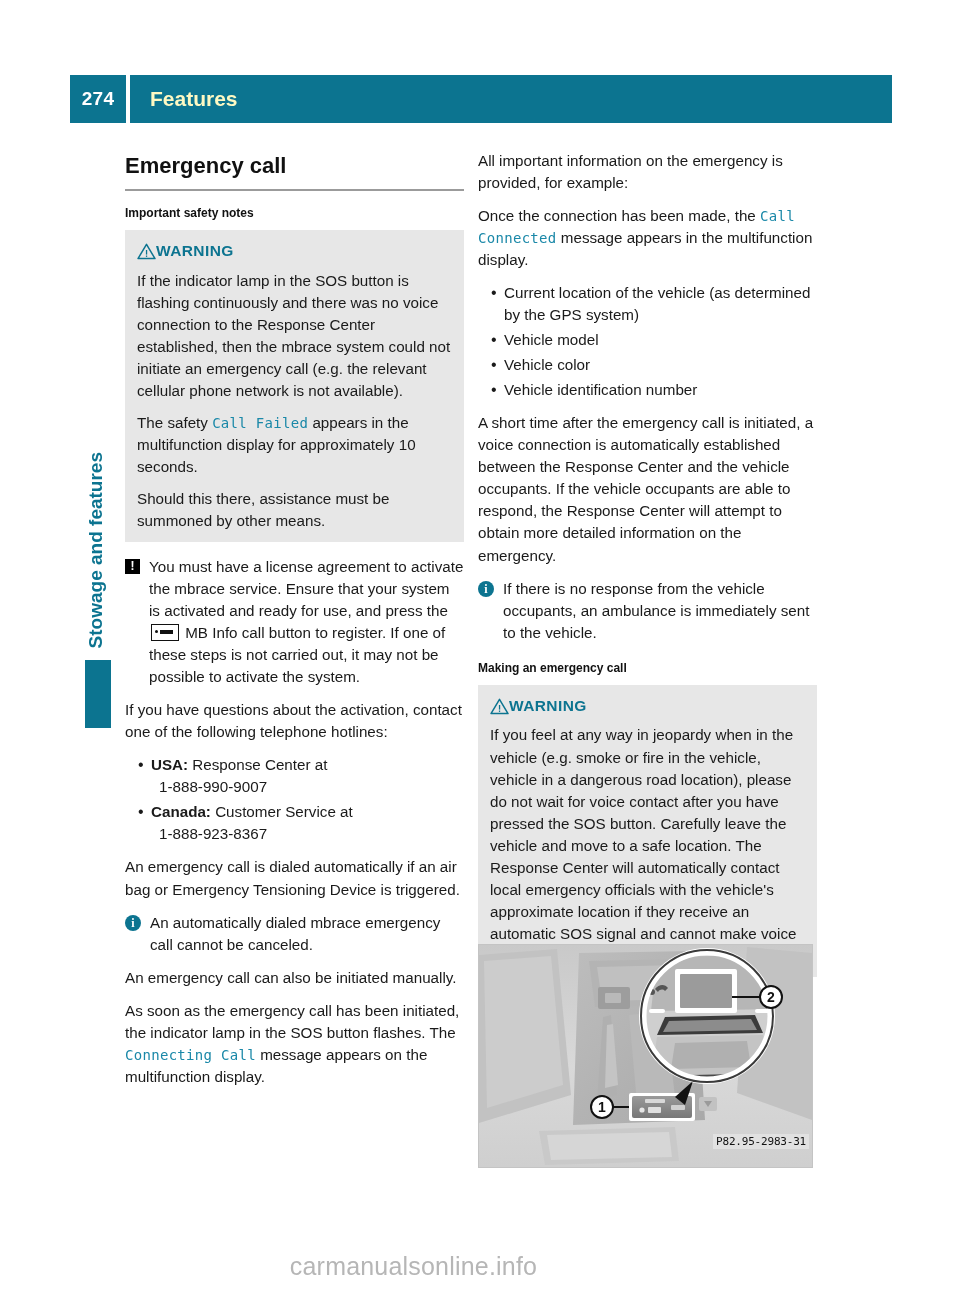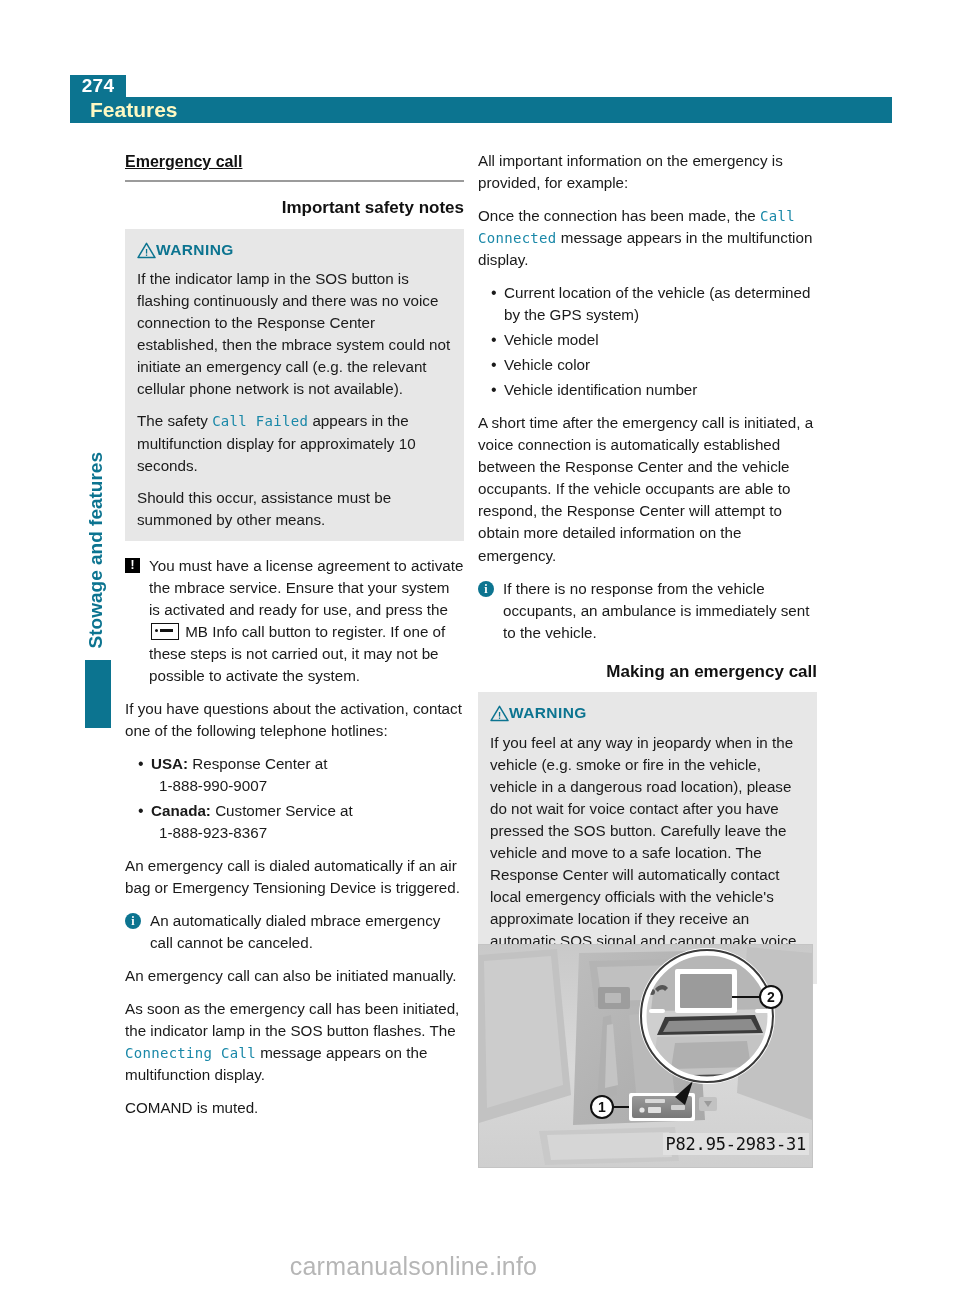--- a/index.html
+++ b/index.html
@@ -18,21 +18,20 @@
 
   
   .page-header {
     position: absolute;
     left: 70px;
     top: 75px;
     width: 822px;
     height: 48px;
     display: flex;
     align-items: stretch;
-    flex-direction: column;
   }
   .page-number-box {
     width: 56px;
     background: #0c7490;
     color: #ffffff;
     display: flex;
     align-items: center;
     justify-content: center;
     font-size: 19px;
     font-weight: bold;
@@ -85,34 +84,32 @@
     top: 150px;
     width: 339px;
     font-size: 15.2px;
     line-height: 1.45;
   }
   .col-left  { left: 125px; }
   .col-right { left: 478px; }
 
   
   h1.sec-title {
-    font-size: 16px;
+    font-size: 22px;
     font-weight: bold;
     margin: 0 0 6px 0;
     padding: 0 0 7px 0;
     border-bottom: 2px solid #9b9b9b;
     color: #111;
-    text-decoration: underline;
   }
   h2.sub-title {
-    font-size: 17px;
+    font-size: 12px;
     font-weight: bold;
     margin: 16px 0 8px 0;
     color: #111;
-    text-align: right;
   }
   h2.sub-title.tight { margin-top: 14px; }
 
   p.para {
     margin: 0 0 11px 0;
   }
 
   
   .warning-box {
     background: #e7e7e7;
@@ -241,23 +238,23 @@
     top: 944px;
     width: 333px;
     height: 222px;
     background: #d2d2d2;
     border: 1px solid #c4c4c4;
     overflow: hidden;
   }
   .fig-caption {
     position: absolute;
     right: 3px;
-    bottom: 12px;
+    bottom: 18px;
     font-family: "DejaVu Sans Mono", "Liberation Mono", monospace;
-    font-size: 17px;
+    font-size: 11px;
     color: #111;
     background: rgba(226,226,226,0.9);
     padding: 1px 3px;
     letter-spacing: -0.2px;
   }
 
   
   .watermark {
     position: absolute;
     left: 0;
@@ -293,21 +290,21 @@
     <div class="warning-head">
       <svg class="warn-tri" width="19" height="17" viewBox="0 0 19 17">
         <path d="M9.5 1.4 L18 15.6 L1 15.6 Z" fill="none" stroke="#0c7490" stroke-width="1.5" stroke-linejoin="round"></path>
         <rect x="8.9" y="7" width="1.3" height="4.6" fill="#0c7490"></rect>
         <rect x="8.9" y="12.5" width="1.3" height="1.4" fill="#0c7490"></rect>
       </svg>
       <span class="warning-label">WARNING</span>
     </div>
     <p>If the indicator lamp in the SOS button is flashing continuously and there was no voice connection to the Response Center established, then the mbrace system could not initiate an emergency call (e.g. the relevant cellular phone network is not available).</p>
     <p><span>The safety </span><span class="mono">Call Failed</span><span> appears in the multifunction display for approximately 10 seconds.</span></p>
-    <p>Should this occur, assistance must be summoned by other means.</p>
+    <p>Should this there, assistance must be summoned by other means.</p>
   </div>
 
   <div class="note">
     <div class="icon-excl">!</div>
     <div class="note-body"><span>You must have a license agreement to activate the mbrace service. Ensure that your system is activated and ready for use, and press the </span><span class="mbinfo-icon"><span class="dot"></span><span class="bar"></span></span><span> MB Info call button to register. If one of these steps is not carried out, it may not be possible to activate the system.</span></div>
   </div>
 
   <p class="para">If you have questions about the activation, contact one of the following telephone hotlines:</p>
 
   <ul class="blist">
@@ -319,21 +316,20 @@
 
   <div class="note">
     <div class="icon-info">i</div>
     <div class="note-body">An automatically dialed mbrace emergency call cannot be canceled.</div>
   </div>
 
   <p class="para">An emergency call can also be initiated manually.</p>
 
   <p class="para"><span>As soon as the emergency call has been initiated, the indicator lamp in the SOS button flashes. The </span><span class="mono">Connecting Call</span><span> message appears on the multifunction display.</span></p>
 
-  <p class="para">COMAND is muted.</p>
 </div>
 
 <div class="col col-right">
 
   <p class="para">All important information on the emergency is provided, for example:</p>
 
   <p class="para"><span>Once the connection has been made, the </span><span class="mono">Call Connected</span><span> message appears in the multifunction display.</span></p>
 
   <ul class="blist">
     <li>Current location of the vehicle (as determined by the GPS system)</li>

